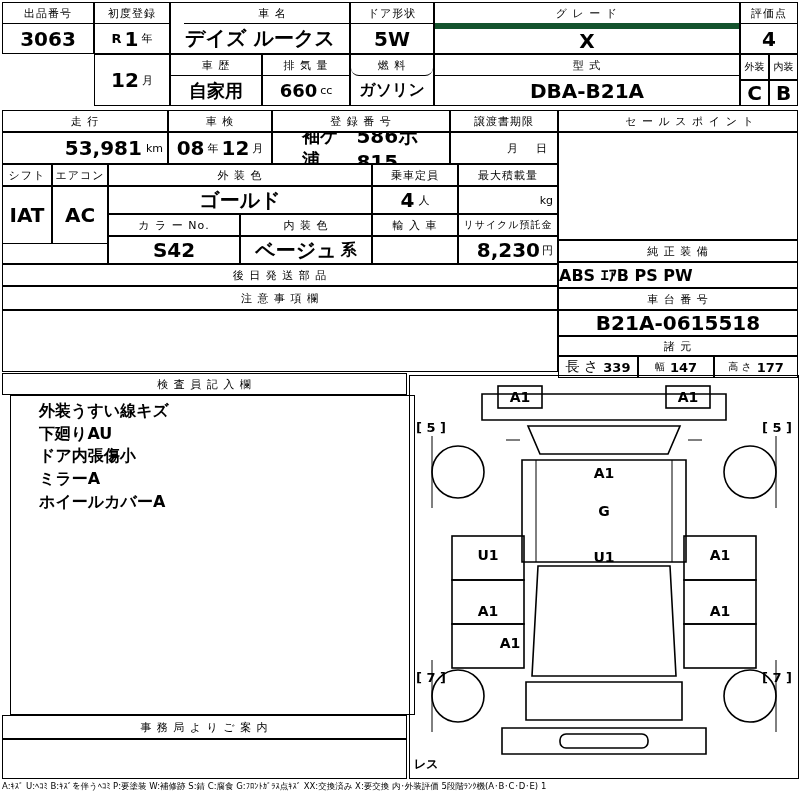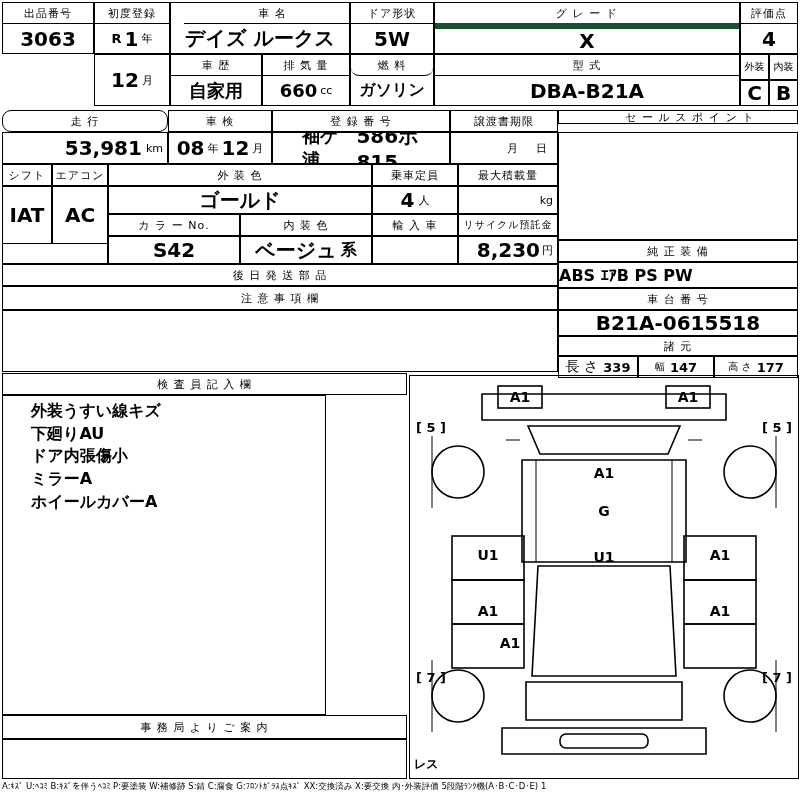--- a/index.html
+++ b/index.html
@@ -99,21 +99,21 @@
   <div class="box" style="left:769px;top:54px;width:29px;height:26px;">
     <span style="font-size:10px;">内装</span>
   </div>
   <div class="box" style="left:740px;top:80px;width:29px;height:26px;">
     <span class="val">C</span>
   </div>
   <div class="box" style="left:769px;top:80px;width:29px;height:26px;">
     <span class="val">B</span>
   </div>
 
-  <div class="box" style="left:2px;top:110px;width:166px;height:22px;border-radius:9px;">
+  <div class="box" style="left:2px;top:110px;width:166px;height:22px;">
     <span class="lbl">走 行</span>
   </div>
   <div class="box" style="left:168px;top:110px;width:104px;height:22px;">
     <span class="lbl">車 検</span>
   </div>
   <div class="box" style="left:272px;top:110px;width:178px;height:22px;">
     <span class="lbl">登 録 番 号</span>
   </div>
   <div class="box" style="left:450px;top:110px;width:108px;height:22px;">
     <span class="lbl">譲渡書期限</span>
@@ -131,21 +131,21 @@
   </div>
   <div class="box" style="left:272px;top:132px;width:178px;height:32px;padding-left:29px;">
     <span class="val-m">袖ケ浦</span>
     <span class="val" style="margin-left:6px;">586ホ815</span>
   </div>
   <div class="box right" style="left:450px;top:132px;width:108px;height:32px;">
     <span class="unit" style="margin-right:18px;">月</span>
     <span class="unit" style="margin-right:6px;">日</span>
   </div>
 
-  <div class="box" style="left:558px;top:110px;width:240px;height:14px;padding-left:24px;">
+  <div class="box" style="left:558px;top:110px;width:240px;height:22px;padding-left:24px;">
     <span class="lbl">セ ー ル ス ポ イ ン ト</span>
   </div>
   <div class="box" style="left:558px;top:132px;width:240px;height:108px;"></div>
 
   <div class="box" style="left:2px;top:164px;width:50px;height:22px;">
     <span class="lbl">シフト</span>
   </div>
   <div class="box" style="left:52px;top:164px;width:56px;height:22px;">
     <span class="lbl">エアコン</span>
   </div>
@@ -237,21 +237,21 @@
     <span class="code" style="margin-left:5px;">147</span>
   </div>
   <div class="box" style="left:714px;top:356px;width:84px;height:22px;">
     <span style="font-size:10px;">高 さ</span>
     <span class="code" style="margin-left:5px;">177</span>
   </div>
 
   <div class="box" style="left:2px;top:373px;width:405px;height:22px;">
     <span class="lbl">検 査 員 記 入 欄</span>
   </div>
-  <div class="box col notes" style="left:2px;top:395px;width:324px;height:320px;padding-left:28px;">
+  <div class="box col notes" style="left:10px;top:395px;width:405px;height:320px;padding-left:28px;">
     <div>外装うすい線キズ</div>
     <div>下廻りAU</div>
     <div>ドア内張傷小</div>
     <div>ミラーA</div>
     <div>ホイールカバーA</div>
   </div>
 
   <div class="box" style="left:2px;top:715px;width:405px;height:24px;">
     <span class="lbl">事 務 局 よ り ご 案 内</span>
   </div>

